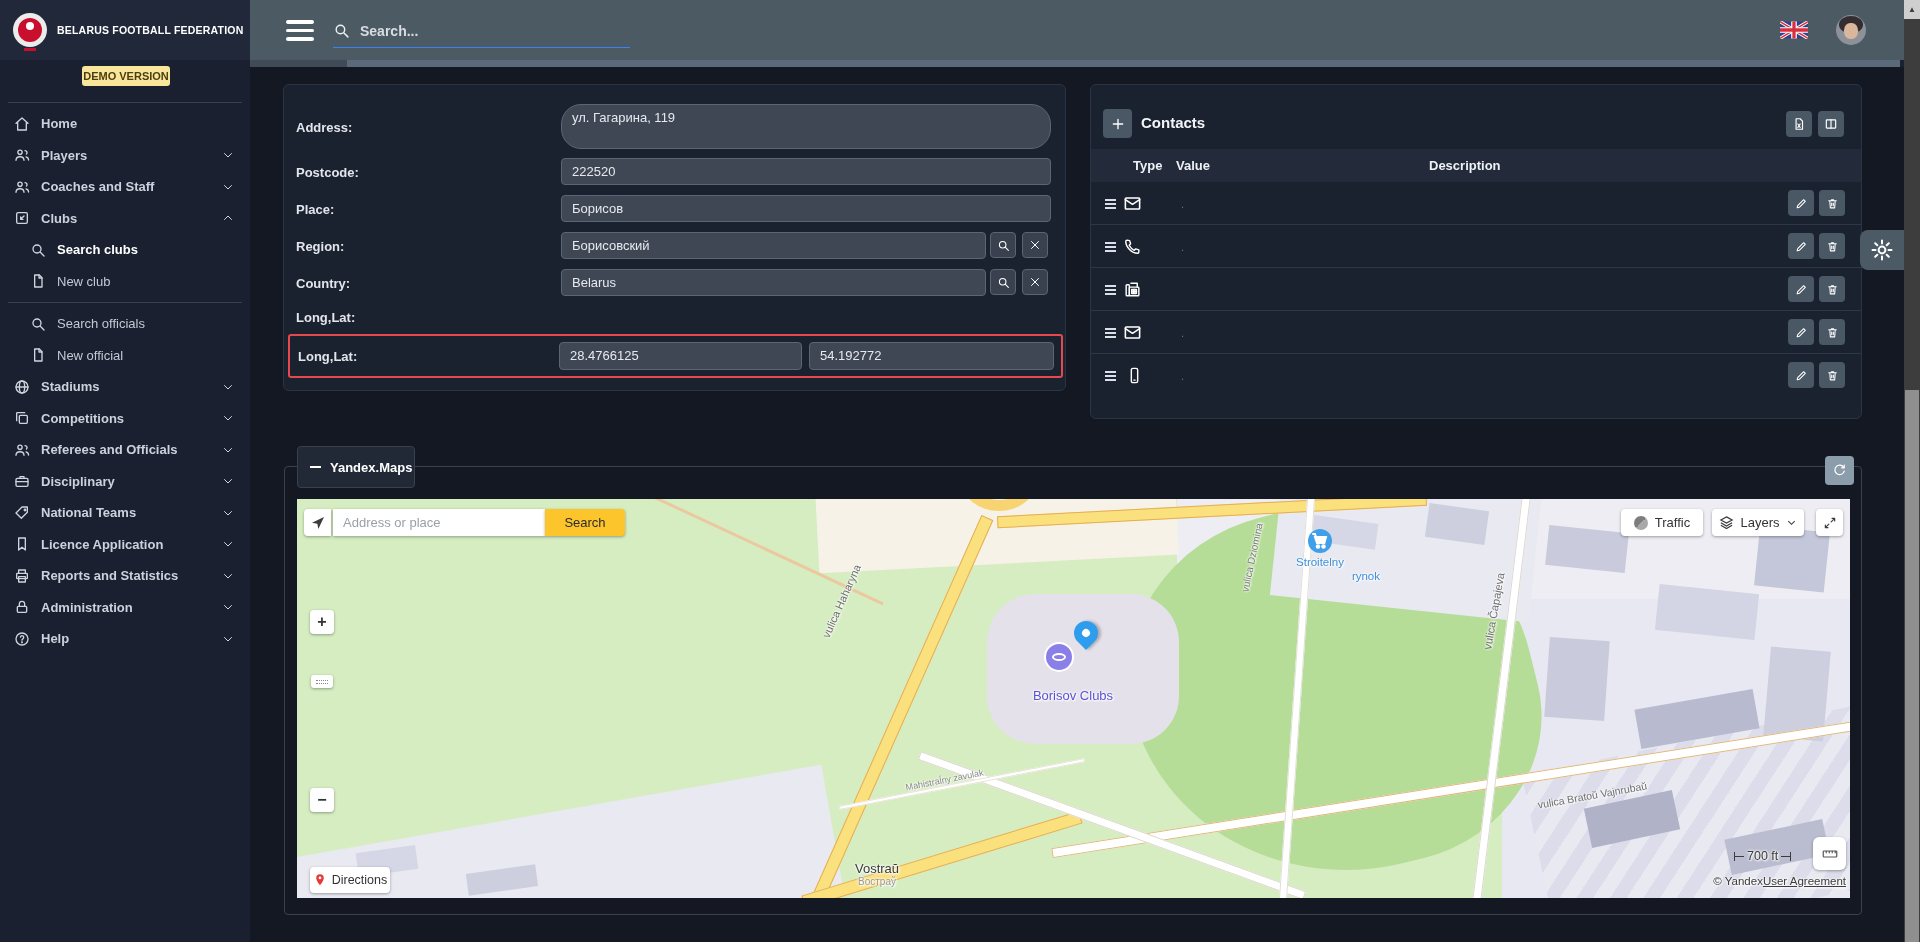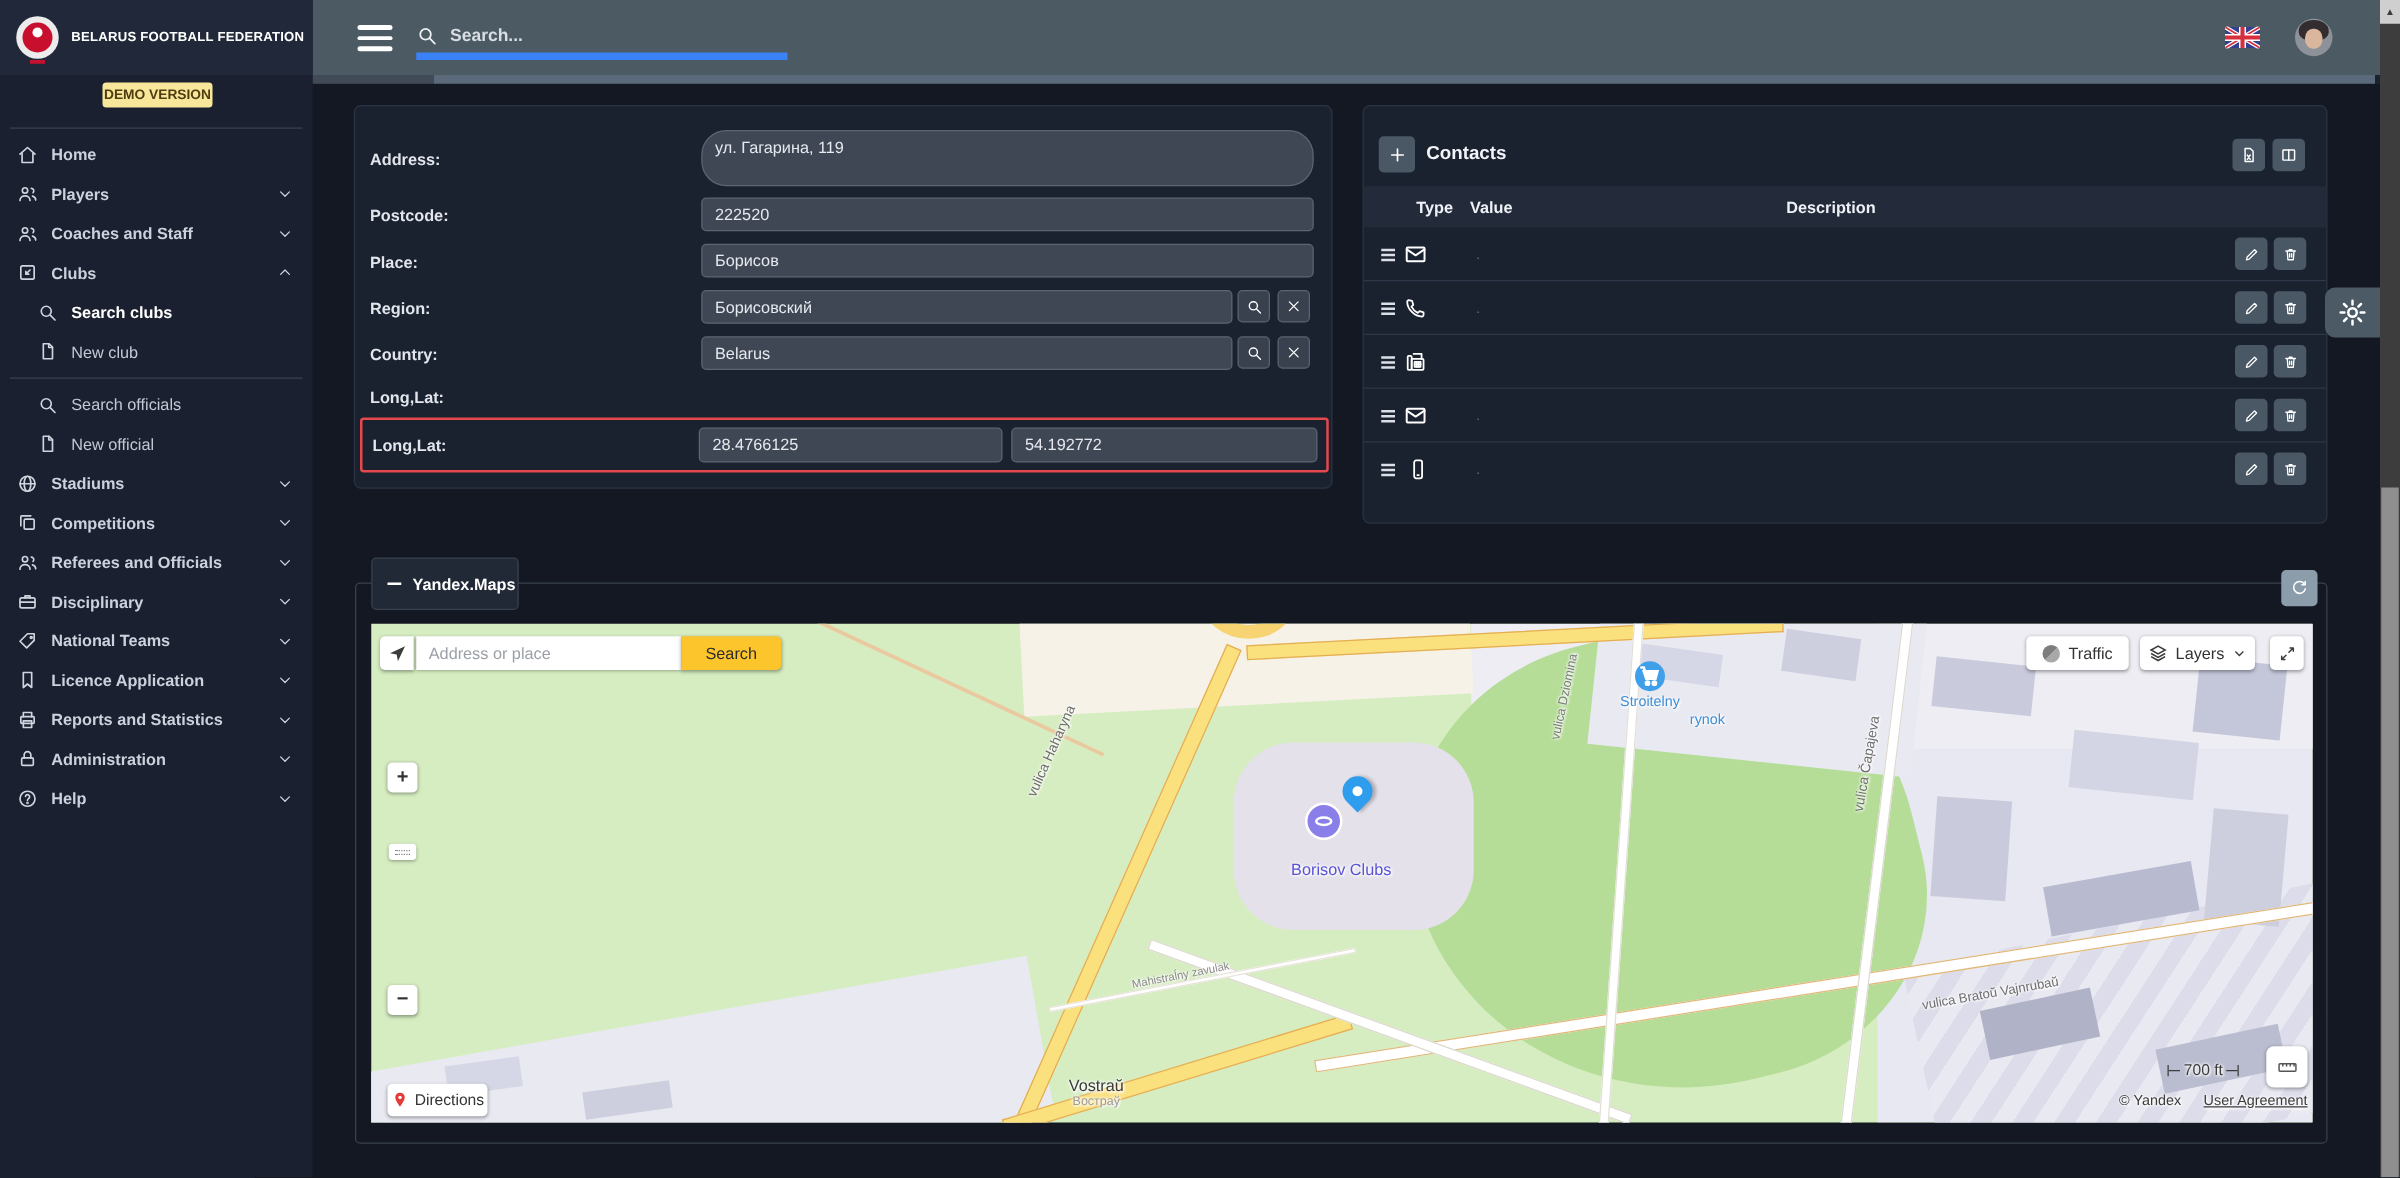--- a/index.html
+++ b/index.html
@@ -26,21 +26,21 @@
   .chev { margin-left:auto; flex:0 0 auto; }
   .nav-div { height:11px; display:flex; align-items:center; }
   .nav-div i { display:block; width:234px; height:1px; background:#39404f; margin-left:8px; }
   .ic { width:16px; height:16px; stroke:#cfd4de; fill:none; stroke-width:2; stroke-linecap:round; stroke-linejoin:round; flex:0 0 auto; }
   .ic.small { width:12px; height:12px; }
 
   
   .topbar { position:absolute; left:250px; top:0; width:1654px; height:60px; background:#4c5a64; z-index:4; }
   .hamburger { position:absolute; left:36px; top:20px; width:28px; cursor:pointer; }
   .hamburger span { display:block; width:28px; height:3.5px; background:#fff; border-radius:2px; margin-bottom:5px; }
-  .tb-search { position:absolute; left:83px; top:14px; width:297px; height:34px; border-bottom:6px solid #3b82f6;
+  .tb-search { position:absolute; left:83px; top:14px; width:297px; height:34px; border-bottom:1px solid #3b82f6;
                display:flex; align-items:center; color:#dfe5e9; }
   .tb-search .ph { margin-left:10px; font-size:14px; font-weight:700; color:#d7dde2; }
   .flag { position:absolute; left:1530px; top:21px; width:28px; height:18px; border-radius:2px; overflow:hidden; }
   .avatar { position:absolute; left:1586px; top:15px; width:30px; height:30px; border-radius:50%; background:#8d9199; overflow:hidden; }
   .avatar .hair { position:absolute; left:3px; top:1px; width:24px; height:17px; background:#332d30; border-radius:50% 50% 45% 45%; }
   .avatar .face { position:absolute; left:8px; top:8px; width:14px; height:16px; background:#d9b69c; border-radius:45%; }
 
   
   .vscroll { position:absolute; right:0; top:0; width:16px; height:942px; background:#3d3d3d; z-index:10; }
   .vscroll .up { position:absolute; top:0; left:0; width:16px; height:19px; background:#cfcfcf; color:#3c3c3c; font-size:8px;
@@ -635,20 +635,20 @@
         <span style="width:9px;height:9px;position:relative;border-right:1.5px solid #3c3c3c;">
             <i style="position:absolute;right:0;top:4px;width:9px;border-top:1.5px solid #3c3c3c;display:block;"></i>
           </span>
       </div>
       <div class="wbtn" style="left:1516px;top:338px;width:33px;height:33px;border-radius:6px;">
         <svg viewBox="0 0 24 24" style="width:18px;height:18px;fill:none;stroke:#555;stroke-width:1.6;">
             <rect x="3" y="8" width="18" height="8" rx="1"></rect>
             <path d="M7 8v3M11 8v3M15 8v3M19 8v3"></path>
           </svg>
       </div>
-      <div style="position:absolute;right:4px;top:376px;display:flex;align-items:center;gap:18px;">
+      <div style="position:absolute;right:4px;top:376px;display:flex;align-items:center;gap:0;">
         <span class="maplabel" style="position:static;font-size:11.5px;color:#3c3c3c;">© Yandex</span>
         <span class="maplabel" style="position:static;font-size:11.5px;color:#3c3c3c;text-decoration:underline;cursor:pointer;">User Agreement</span>
       </div>
     </div>
   </div>
 
 </div>
 
 </body></html>

